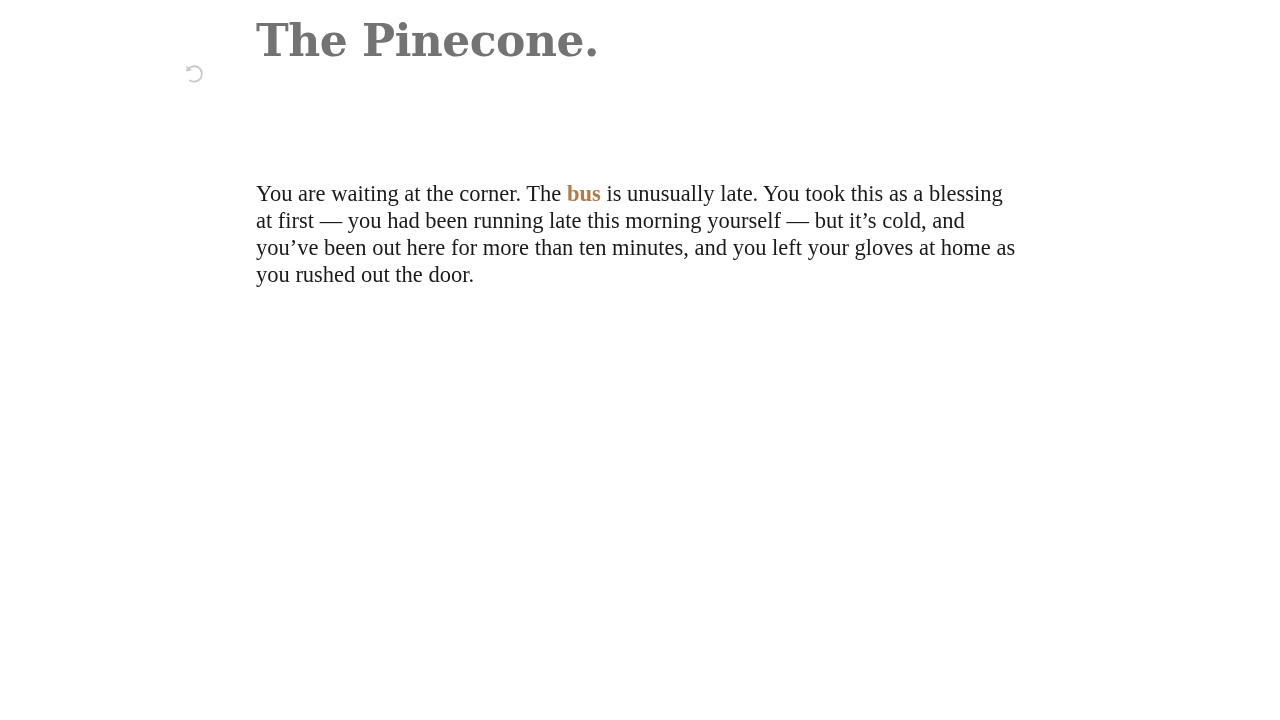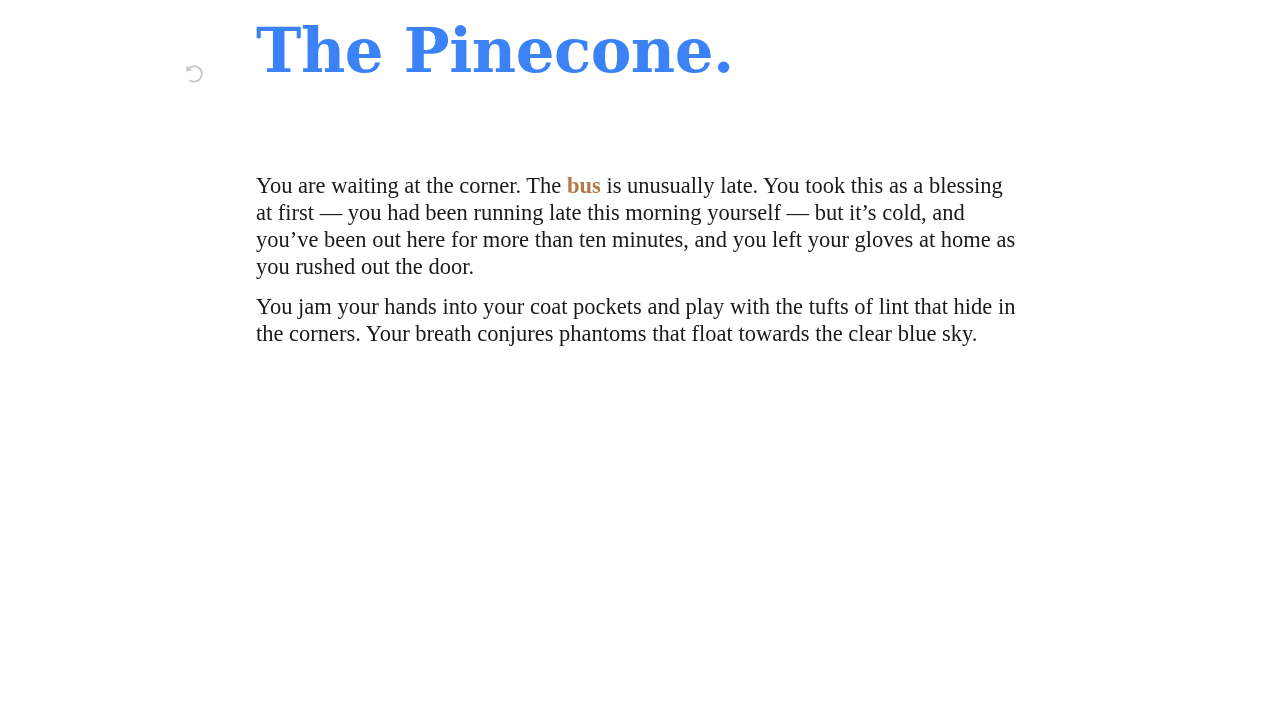--- a/index.html
+++ b/index.html
@@ -36,35 +36,35 @@
   }
   .restart-btn svg {
     display: block;
   }
   .title {
     position: absolute;
     left: 256px;
     top: 16px;
     font-family: "DejaVu Serif", serif;
     font-weight: 700;
-    font-size: 61px;
+    font-size: 44px;
     line-height: 1.15;
     letter-spacing: -0.5px;
-    color: #3b82f6;
+    color: #737373;
     margin: 0;
     white-space: nowrap;
   }
   .story {
     position: absolute;
     left: 256px;
     top: 172px;
     width: 768px;
   }
   .story p {
-    margin: 0 0 13px 0;
+    margin: 8px 0 13px 0;
     font-family: "Liberation Serif", serif;
     font-size: 22.5px;
     line-height: 27px;
     color: #1a1a1a;
     text-align: left;
   }
   .story p:last-child {
     margin-bottom: 0;
   }
   a.link {
@@ -85,18 +85,15 @@
       <path d="M6.2 5.6 L6.7 11.2 L12.2 10.2 Z" fill="#c9c9c9"></path>
     </svg>
   </div>
 
   <h1 class="title">The Pinecone.</h1>
 
   <div class="story">
     <p>
       <span>You are waiting at the corner. The </span><a class="link" href="#">bus</a><span> is unusually late. You took this as a blessing at first — you had been running late this morning yourself — but it’s cold, and you’ve been out here for more than ten minutes, and you left your gloves at home as you rushed out the door.</span>
     </p>
-    <p>
-      <span>You jam your hands into your coat pockets and play with the tufts of lint that hide in the corners. Your breath conjures phantoms that float towards the clear blue sky.</span>
-    </p>
   </div>
 
 </div>
 
 </body></html>

